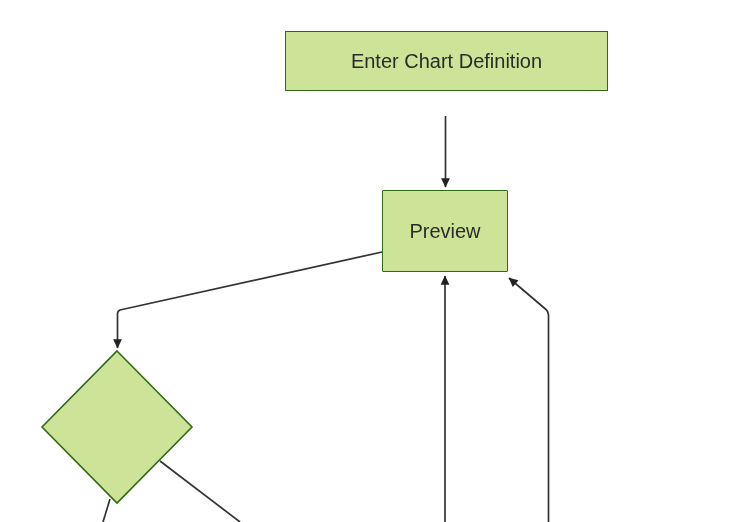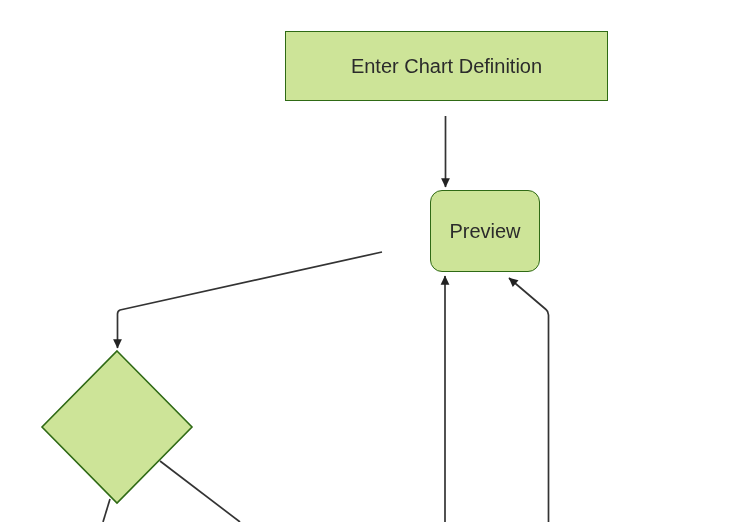--- a/index.html
+++ b/index.html
@@ -53,28 +53,27 @@
     align-items: center;
     justify-content: center;
     color: var(--label-color);
     font-size: 20px;
     line-height: 1.2;
     white-space: nowrap;
   }
 
   .node-rect {
     left: 285px; top: 31px;
-    width: 323px; height: 70px;
+    width: 323px; height: 60px;
   }
 
   .node-rounded {
     left: 382px; top: 190px;
-    width: 110px; height: 82px;
-    border-radius: 12px;
-    margin-left: 48px;
+    width: 126px; height: 82px;
+    border-radius: 1px;
   }
 
   .diamond-label-box {
     position: absolute;
     left: 42px; top: 351px;
     width: 150px; height: 152px;
     display: flex;
     align-items: center;
     justify-content: center;
     color: var(--label-color);

